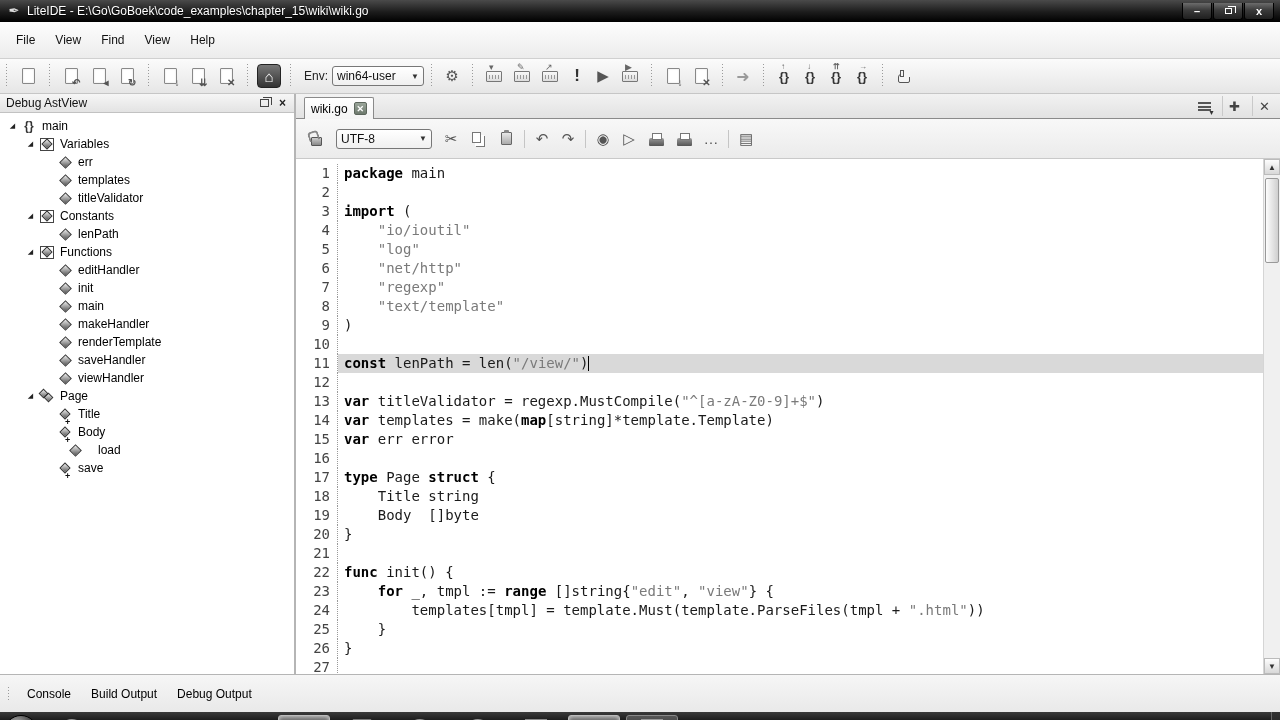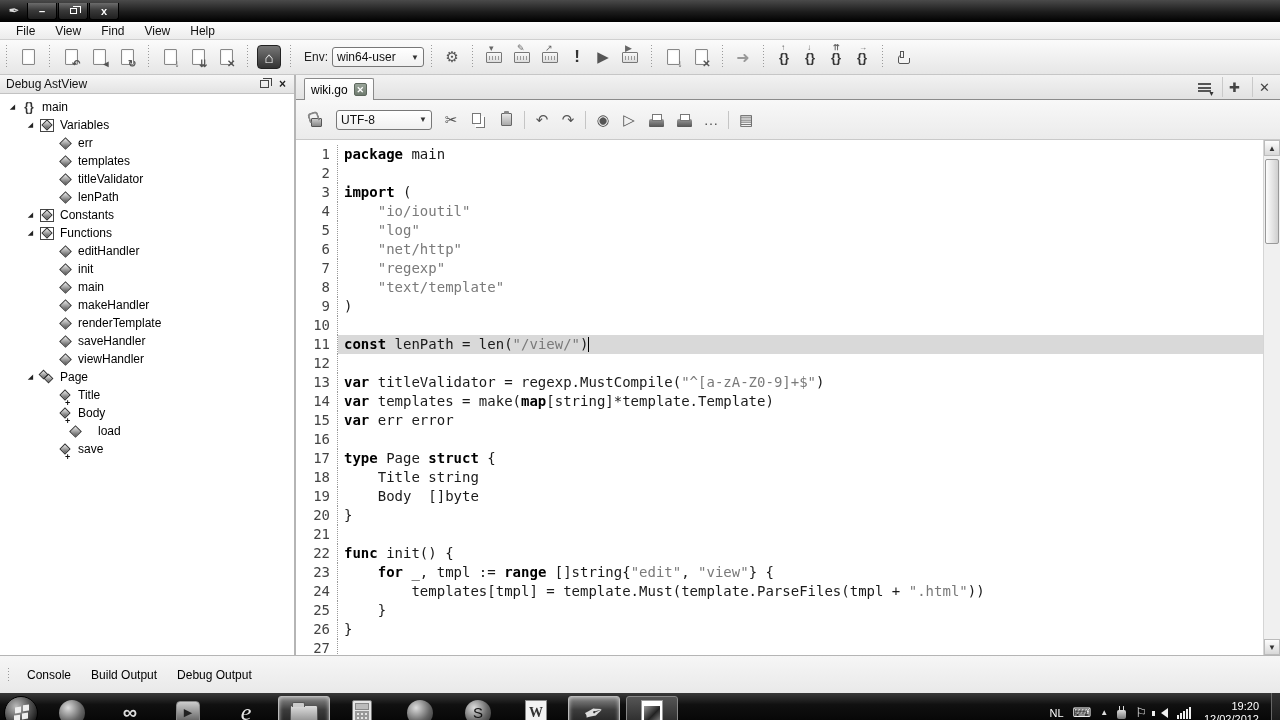--- a/index.html
+++ b/index.html
@@ -14,21 +14,21 @@
   .titlebar .app-ic{width:16px;height:16px;margin:0 5px 0 2px;color:#ddd;font-size:13px;line-height:16px;text-align:center;}
   .titlebar .ttl{flex:1;white-space:nowrap;overflow:hidden;text-shadow:0 1px 1px #000;}
   .winbtns{display:flex;gap:1px;margin-right:2px;}
   .winbtn{width:30px;height:17px;border:1px solid #000;border-top:none;border-radius:0 0 3px 3px;
     background:linear-gradient(#6c6c6c,#3a3a3a 45%,#1f1f1f);color:#fff;display:flex;align-items:center;justify-content:center;
     font-size:11px;font-weight:bold;}
   .winbtn .sq{width:7px;height:6px;border:1px solid #fff;background:transparent;position:relative;}
   .winbtn .sq:before{content:"";position:absolute;left:2px;top:-3px;width:7px;height:6px;border:1px solid #fff;border-bottom:none;border-left:none;}
 
   
-  .menubar{height:18px;background:linear-gradient(#fdfdfd,#ececec);border-bottom:1px solid #d0d0d0;
+  .menubar{height:37px;background:linear-gradient(#fdfdfd,#ececec);border-bottom:1px solid #d0d0d0;
     display:flex;align-items:center;font-size:12px;color:#111;padding-left:6px;}
   .menu-item{padding:2px 10px;}
 
   
   .toolbar{height:35px;background:linear-gradient(#fbfbfb,#e6e6e6);border-bottom:1px solid #c6c6c6;
     display:flex;align-items:center;padding-left:2px;}
   .tgroup{display:flex;align-items:center;height:100%;padding:0 3px;}
   .ghandle{width:5px;height:24px;margin:0 2px;
     background-image:repeating-linear-gradient(#9a9a9a 0 1px,transparent 1px 3px);background-size:1px 100%;background-repeat:no-repeat;background-position:center;}
   .tbtn{width:26px;height:26px;display:flex;align-items:center;justify-content:center;margin:0 1px;position:relative;}
@@ -164,20 +164,21 @@
   .clock{text-align:right;font-size:11px;line-height:13px;margin-left:4px;}
   .showdesk{width:9px;height:39px;margin-left:8px;border-left:1px solid #666;background:linear-gradient(#333,#111);flex:none;}
 </style>
 </head>
 <body>
 
 <div class="screen">
 
   <div class="titlebar">
     <span class="app-ic">✒</span>
+    <span class="ttl">LiteIDE - E:\Go\GoBoek\code_examples\chapter_15\wiki\wiki.go</span>
     <div class="winbtns">
       <div class="winbtn">–</div>
       <div class="winbtn">
           <span class="sq"></span>
         </div>
       <div class="winbtn">x</div>
     </div>
   </div>
 
   <div class="menubar" id="menubar">
@@ -362,35 +363,35 @@
             </span>
             <span class="tlabel">templates</span>
           </div>
           <div class="trow" style="padding-left: 42px;">
             <span class="texp"></span>
             <span class="tico">
               <span class="diamond"></span>
             </span>
             <span class="tlabel">titleValidator</span>
           </div>
-          <div class="trow" style="padding-left: 42px;">
-            <span class="texp"></span>
-            <span class="tico">
-              <span class="diamond"></span>
-            </span>
-            <span class="tlabel">lenPath</span>
-          </div>
           <div class="trow" style="padding-left: 24px;">
             <span class="texp">◢</span>
             <span class="tico">
               <span class="classbox">
                 <span class="diamond sm"></span>
               </span>
             </span>
             <span class="tlabel">Constants</span>
+          </div>
+          <div class="trow" style="padding-left: 42px;">
+            <span class="texp"></span>
+            <span class="tico">
+              <span class="diamond"></span>
+            </span>
+            <span class="tlabel">lenPath</span>
           </div>
           <div class="trow" style="padding-left: 24px;">
             <span class="texp">◢</span>
             <span class="tico">
               <span class="classbox">
                 <span class="diamond sm"></span>
               </span>
             </span>
             <span class="tlabel">Functions</span>
           </div>

